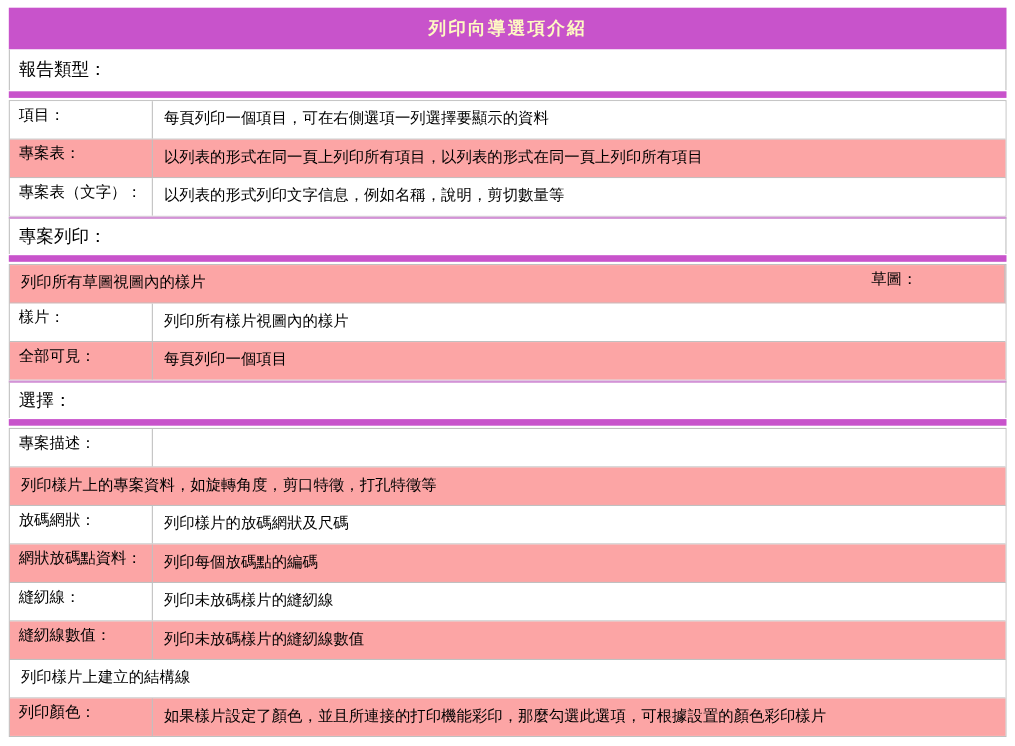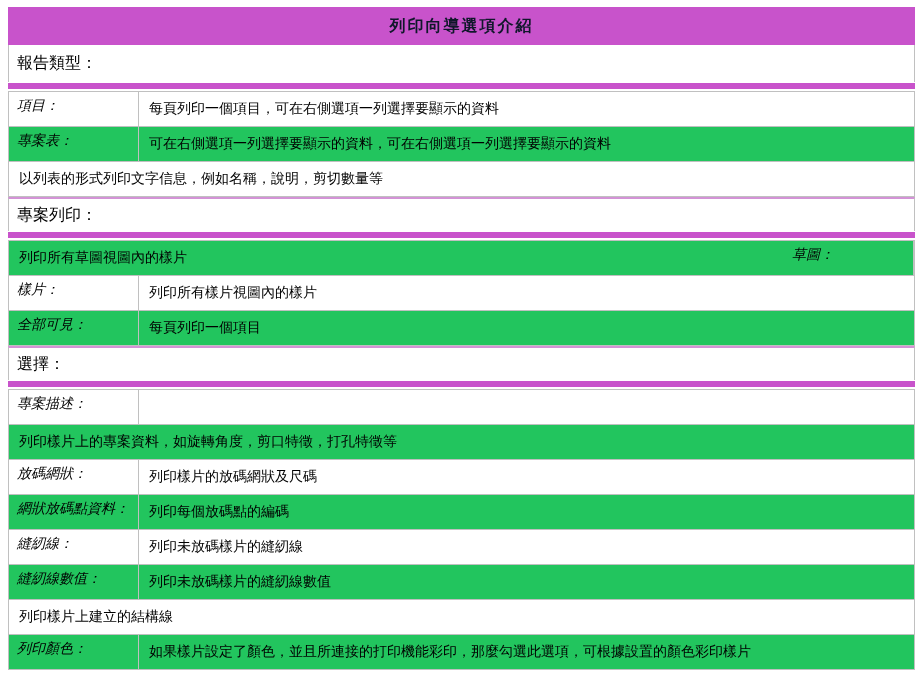--- a/index.html
+++ b/index.html
@@ -9,21 +9,21 @@
     font-family: "DejaVu Sans", "Liberation Sans", sans-serif;
     color: #000000;
   }
   .page {
     width: 907px;
     margin: 7px 8px 6px 8px;
   }
   .title-bar {
     height: 38px;
     background: #C853CB;
-    color: #0f172a;
+    color: #fef9c3;
     font-size: 16px;
     font-weight: bold;
     letter-spacing: 2px;
     display: flex;
     align-items: center;
     justify-content: center;
   }
   .section-header {
     height: 37px;
     box-sizing: border-box;
@@ -50,35 +50,34 @@
   .row {
     display: flex;
     min-height: 34px;
     background: #ffffff;
     border-bottom: 1px solid #C0C0C0;
   }
   .row:last-child {
     border-bottom: none;
   }
   .row.alt {
-    background: #22c55e;
+    background: #fca5a5;
   }
   .cell {
     display: flex;
     align-items: center;
     font-size: 14px;
     box-sizing: border-box;
     line-height: 1.25;
   }
   .cell.label {
     width: 130px;
     flex: 0 0 130px;
     border-right: 1px solid #C0C0C0;
     padding: 2px 4px 8px 8px;
-    font-style: italic;
   }
   .cell.desc {
     flex: 1;
     padding: 2px 8px 2px 10px;
   }
 </style>
 </head>
 <body>
 
 <div class="page">
@@ -86,23 +85,24 @@
   <div>
       <div class="section-header">報告類型：</div>
       <div class="accent-bar"></div>
       <div class="rows">
         <div class="row">
           <div class="cell label">項目：</div>
           <div class="cell desc">每頁列印一個項目，可在右側選項一列選擇要顯示的資料</div>
         </div>
         <div class="row alt">
           <div class="cell label">專案表：</div>
-          <div class="cell desc">可在右側選項一列選擇要顯示的資料，可在右側選項一列選擇要顯示的資料</div>
+          <div class="cell desc">以列表的形式在同一頁上列印所有項目，以列表的形式在同一頁上列印所有項目</div>
         </div>
         <div class="row">
+          <div class="cell label">專案表（文字）：</div>
           <div class="cell desc">以列表的形式列印文字信息，例如名稱，說明，剪切數量等</div>
         </div>
       </div>
       <div class="section-header topline">專案列印：</div>
       <div class="accent-bar"></div>
       <div class="rows">
         <div class="row alt">
           <div class="cell desc">列印所有草圖視圖內的樣片</div>
           <div class="cell label">草圖：</div>
         </div>

